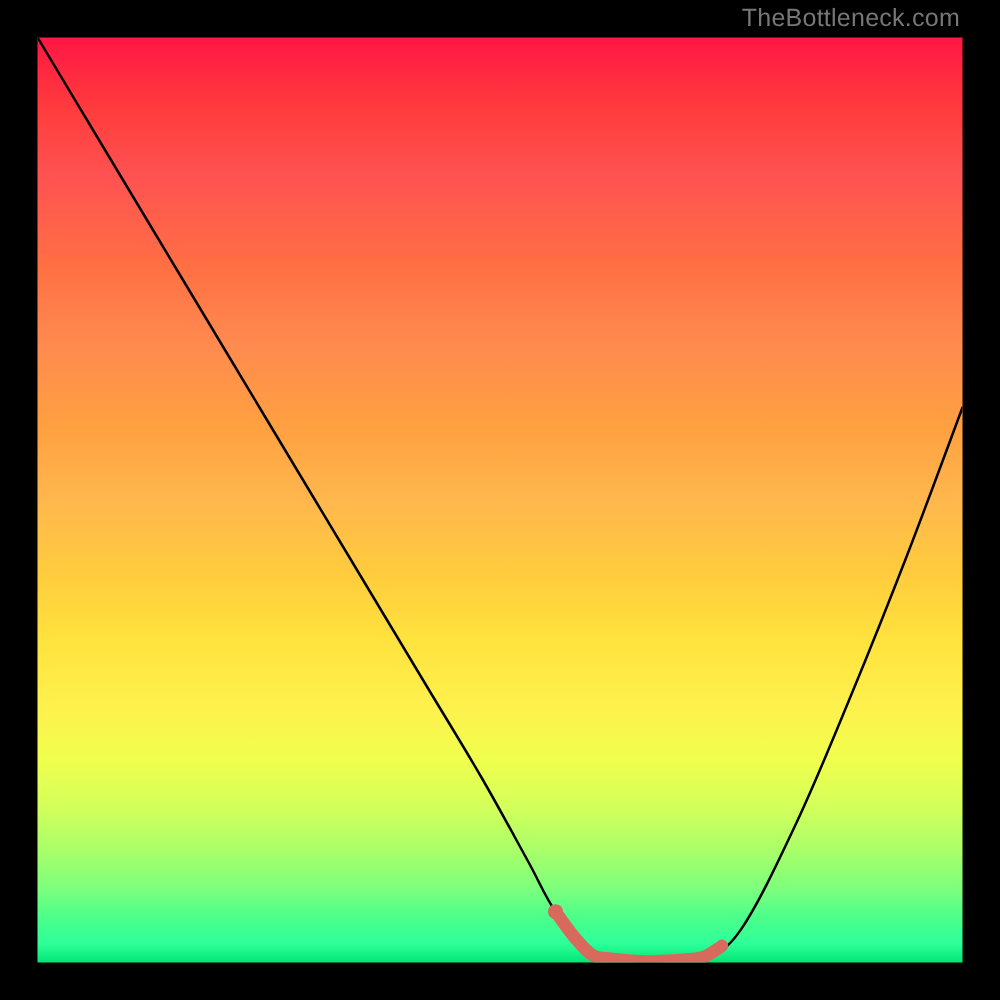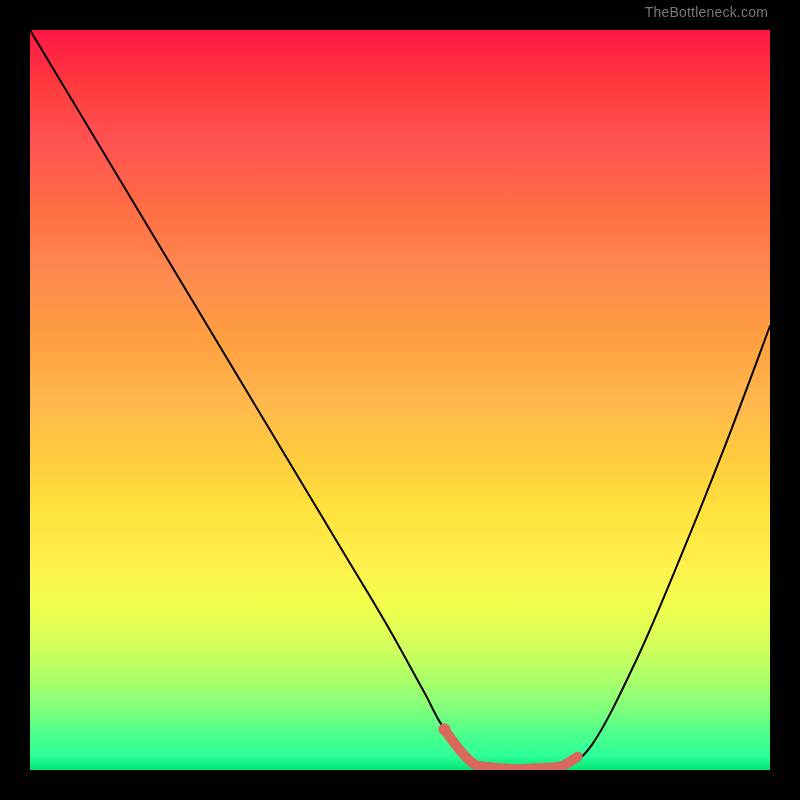--- a/index.html
+++ b/index.html
@@ -34,21 +34,21 @@
       #4dff8a 95%,
       #2eff99 98%,
       #00e676 100%);
     display: block;
   }
   .watermark {
     position: absolute;
     top: 4px;
     right: 32px;
     font-family: Arial, Helvetica, sans-serif;
-    font-size: 14px;
+    font-size: 20px;
     color: #777;
     letter-spacing: 0.2px;
     user-select: none;
   }
   svg.curve-layer {
     position: absolute;
     left: 30px;
     top: 30px;
     width: 740px;
     height: 740px;

